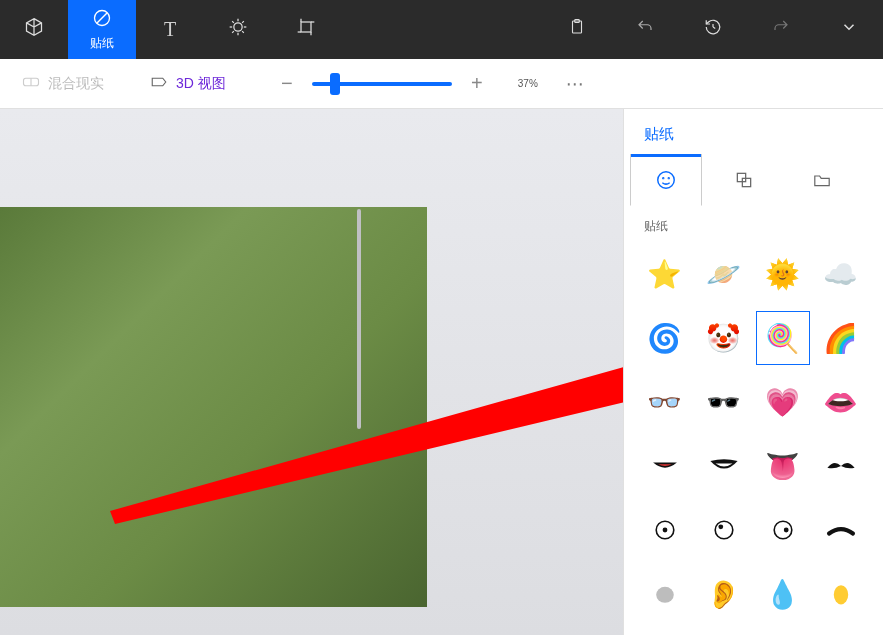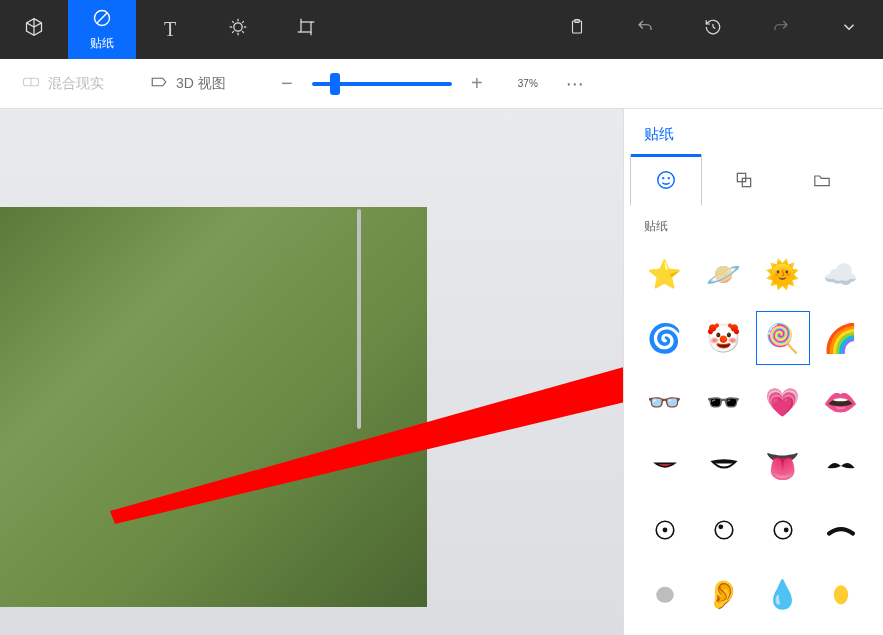--- a/index.html
+++ b/index.html
@@ -9,21 +9,21 @@
   .top-bar { height: 59px; background: #2b2b2b; display: flex; align-items: center; color: #d0d0d0; }
   .tb-item { width: 68px; height: 59px; display: flex; flex-direction: column; align-items: center; justify-content: center; gap: 2px; cursor: pointer; }
   .tb-item .ico { font-size: 20px; }
   .tb-item.active { background: #0a6cff; color: #fff; }
   .tb-label { font-size: 12px; }
   .tb-spacer { flex: 1; }
   .tb-right { display: flex; }
 
   
   .sub-bar { height: 50px; display: flex; align-items: center; background: #fff; border-bottom: 1px solid #e0e0e0; padding: 0 14px; gap: 10px; }
-  .sub-btn { display: flex; align-items: center; gap: 8px; color: #737373; font-size: 14px; padding: 4px 8px; cursor: pointer; }
+  .sub-btn { display: flex; align-items: center; gap: 8px; color: #6d28d9; font-size: 14px; padding: 4px 8px; cursor: pointer; }
   .sub-btn.disabled { color: #bbb; }
   .slider-wrap { display: flex; align-items: center; gap: 12px; margin-left: 30px; }
   .slider-btn { font-size: 20px; color: #888; width: 26px; text-align: center; cursor: pointer; }
   .slider { width: 140px; height: 4px; background: #0a6cff; border-radius: 2px; position: relative; }
   .slider-thumb { position: absolute; width: 10px; height: 22px; background: #0a6cff; border-radius: 3px; top: -9px; left: 18px; }
   .zoom-val { font-size: 10px; color: #555; margin-left: 18px; }
   .more-btn { font-size: 18px; color: #777; margin-left: 18px; cursor: pointer; }
 
   
   .main { display: flex; height: 526px; }

